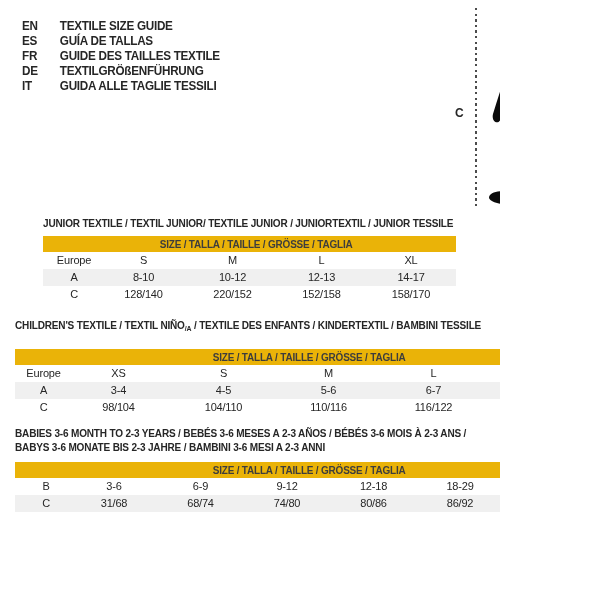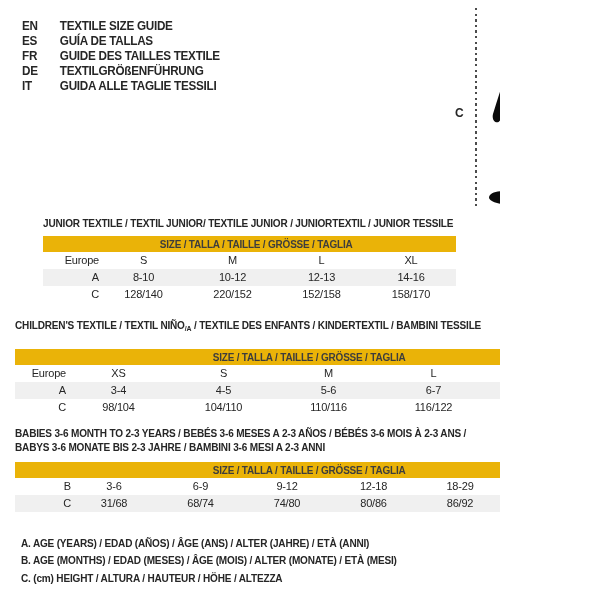--- a/index.html
+++ b/index.html
@@ -46,21 +46,21 @@
     padding:0; font-size:11px; line-height:17px; text-align:center;
     letter-spacing:-0.2px; white-space:nowrap; overflow:hidden;
   }
   tr.band td {
     background:#eab308; text-align:center; line-height:16px; color:#3d3d3d;padding-left:18px;
   }
   tr.band .condense {
     display:inline-block; padding-left:6px; font-weight:700; font-size:10.5px;
     transform:scaleX(0.95); transform-origin:0 50%;
   }
-  td.lbl { text-align:right; padding-left:6px; }
+  td.lbl { text-align:center; padding-left:6px; }
   tr.stripe td { background:#f0f0f0; }
 
   
   .legend { position:absolute; left:21px; top:535px; }
   .legend-row {
     font-weight:700; font-size:10.8px; line-height:17.3px; letter-spacing:-0.2px;
     white-space:nowrap; transform:scaleX(0.93); transform-origin:0 0;
   }
 </style>
 </head>
@@ -126,21 +126,21 @@
           <td>S</td>
           <td>M</td>
           <td>L</td>
           <td>XL</td>
         </tr>
         <tr class="stripe">
           <td class="lbl">A</td>
           <td>8-10</td>
           <td>10-12</td>
           <td>12-13</td>
-          <td>14-16</td>
+          <td>14-17</td>
         </tr>
         <tr>
           <td class="lbl">C</td>
           <td>128/140</td>
           <td>220/152</td>
           <td>152/158</td>
           <td>158/170</td>
         </tr>
       </tbody>
     </table>
@@ -223,19 +223,14 @@
           <td>68/74</td>
           <td>74/80</td>
           <td>80/86</td>
           <td>86/92</td>
           <td>92/98</td>
         </tr>
       </tbody>
     </table>
   </div>
 
-  <div class="legend">
-    <div class="legend-row">A. AGE (YEARS) / EDAD (AÑOS) / ÂGE (ANS) / ALTER (JAHRE) / ETÀ (ANNI)</div>
-    <div class="legend-row">B. AGE (MONTHS) / EDAD (MESES) / ÂGE (MOIS) / ALTER (MONATE) / ETÀ (MESI)</div>
-    <div class="legend-row">C. (cm) HEIGHT / ALTURA / HAUTEUR / HÖHE / ALTEZZA</div>
-  </div>
 
 </div>
 
 </body></html>

